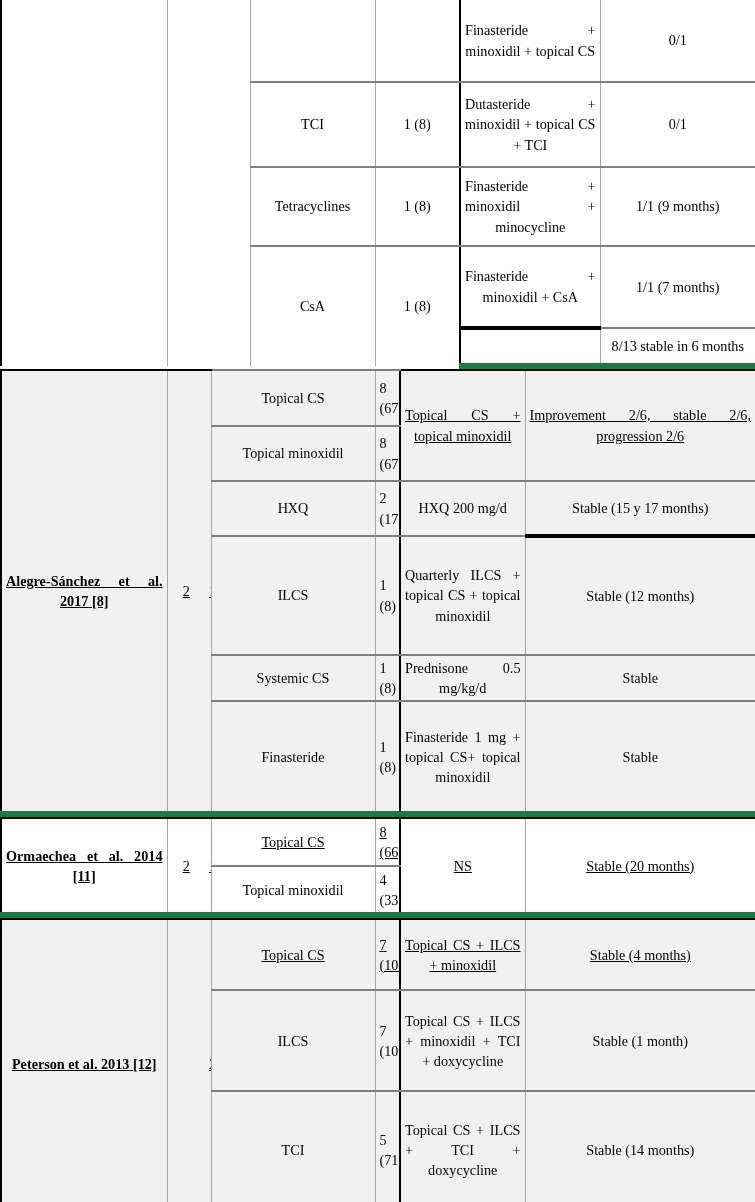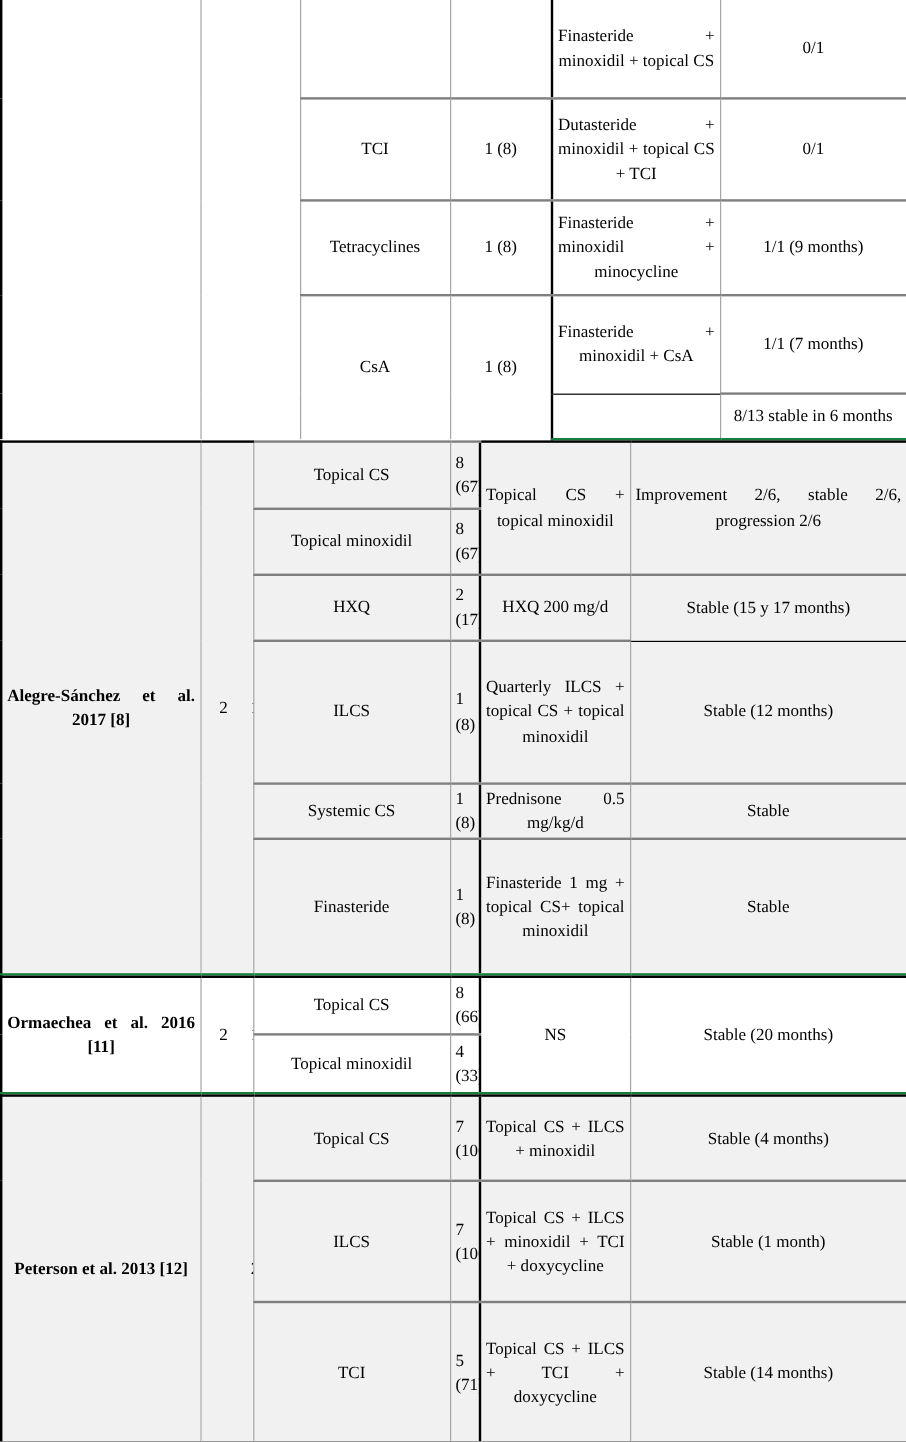--- a/index.html
+++ b/index.html
@@ -34,28 +34,28 @@
     line-height: 1.42;
     padding: 2px 4px;
     text-align: justify;
     text-align-last: center;
     word-break: normal;
     overflow: hidden;
   }
 
   
   .bl-thin  { border-left: 1px solid #a6a6a6; }
-  .bb-thin  { border-bottom: 1px solid #000000; }
+  .bb-thin  { border-bottom: 4px solid #000000; }
   .bt-med   { border-top: 2px solid #7f7f7f; }
   .bb-med   { border-bottom: 2px solid #7f7f7f; }
 
   .bl-blk   { border-left: 2px solid #000000; }
   .br-blk   { border-right: 2px solid #000000; }
-  .bt-blk   { border-top: 2px solid #000000; }
-  .bb-blk   { border-bottom: 2px solid #15803d; }
+  .bt-blk   { border-top: 2px solid #000000; text-decoration: underline; }
+  .bb-blk   { border-bottom: 6px solid #15803d; }
 
   .shade { background: #f1f1f1; }
   .white { background: #ffffff; }
 
   .ctr   { text-align: center; text-align-last: center; margin-top: 11px; }
 
   
   .just  { text-align: justify; text-align-last: left; }
   .justc { text-align: justify; text-align-last: center; }
 
@@ -196,21 +196,21 @@
       <col style="width:166px">
       <col style="width:38px">
       <col style="width:6px">
       <col style="width:164px">
       <col style="width:25px">
       <col style="width:125px">
       <col style="width:231px">
     </colgroup>
     <tbody>
       <tr style="height:48px">
-        <td class="white bl-blk bt-blk bb-blk study" rowspan="2"><span>Ormaechea et al. 2016</span> <span class="ref">[11]</span></td>
+        <td class="white bl-blk bt-blk bb-blk study" rowspan="2"><span>Ormaechea et al. 2014</span> <span class="ref">[11]</span></td>
         <td class="white bl-thin bt-blk bb-blk ctr" rowspan="2">2</td>
         <td class="white bt-blk bb-blk sliver" rowspan="2">1</td>
         <td class="white bl-thin bt-blk bb-med just">Topical CS</td>
         <td class="white bl-thin bt-blk bb-med just">8 (66)</td>
         <td class="white bl-blk bt-blk bb-blk ctr" rowspan="2">NS</td>
         <td class="white bl-thin br-blk bt-blk bb-blk ctr" rowspan="2">Stable (20 months)</td>
       </tr>
       <tr style="height:49px">
         <td class="white bl-thin bb-blk just">Topical minoxidil</td>
         <td class="white bl-thin bb-blk just">4 (33)</td>

